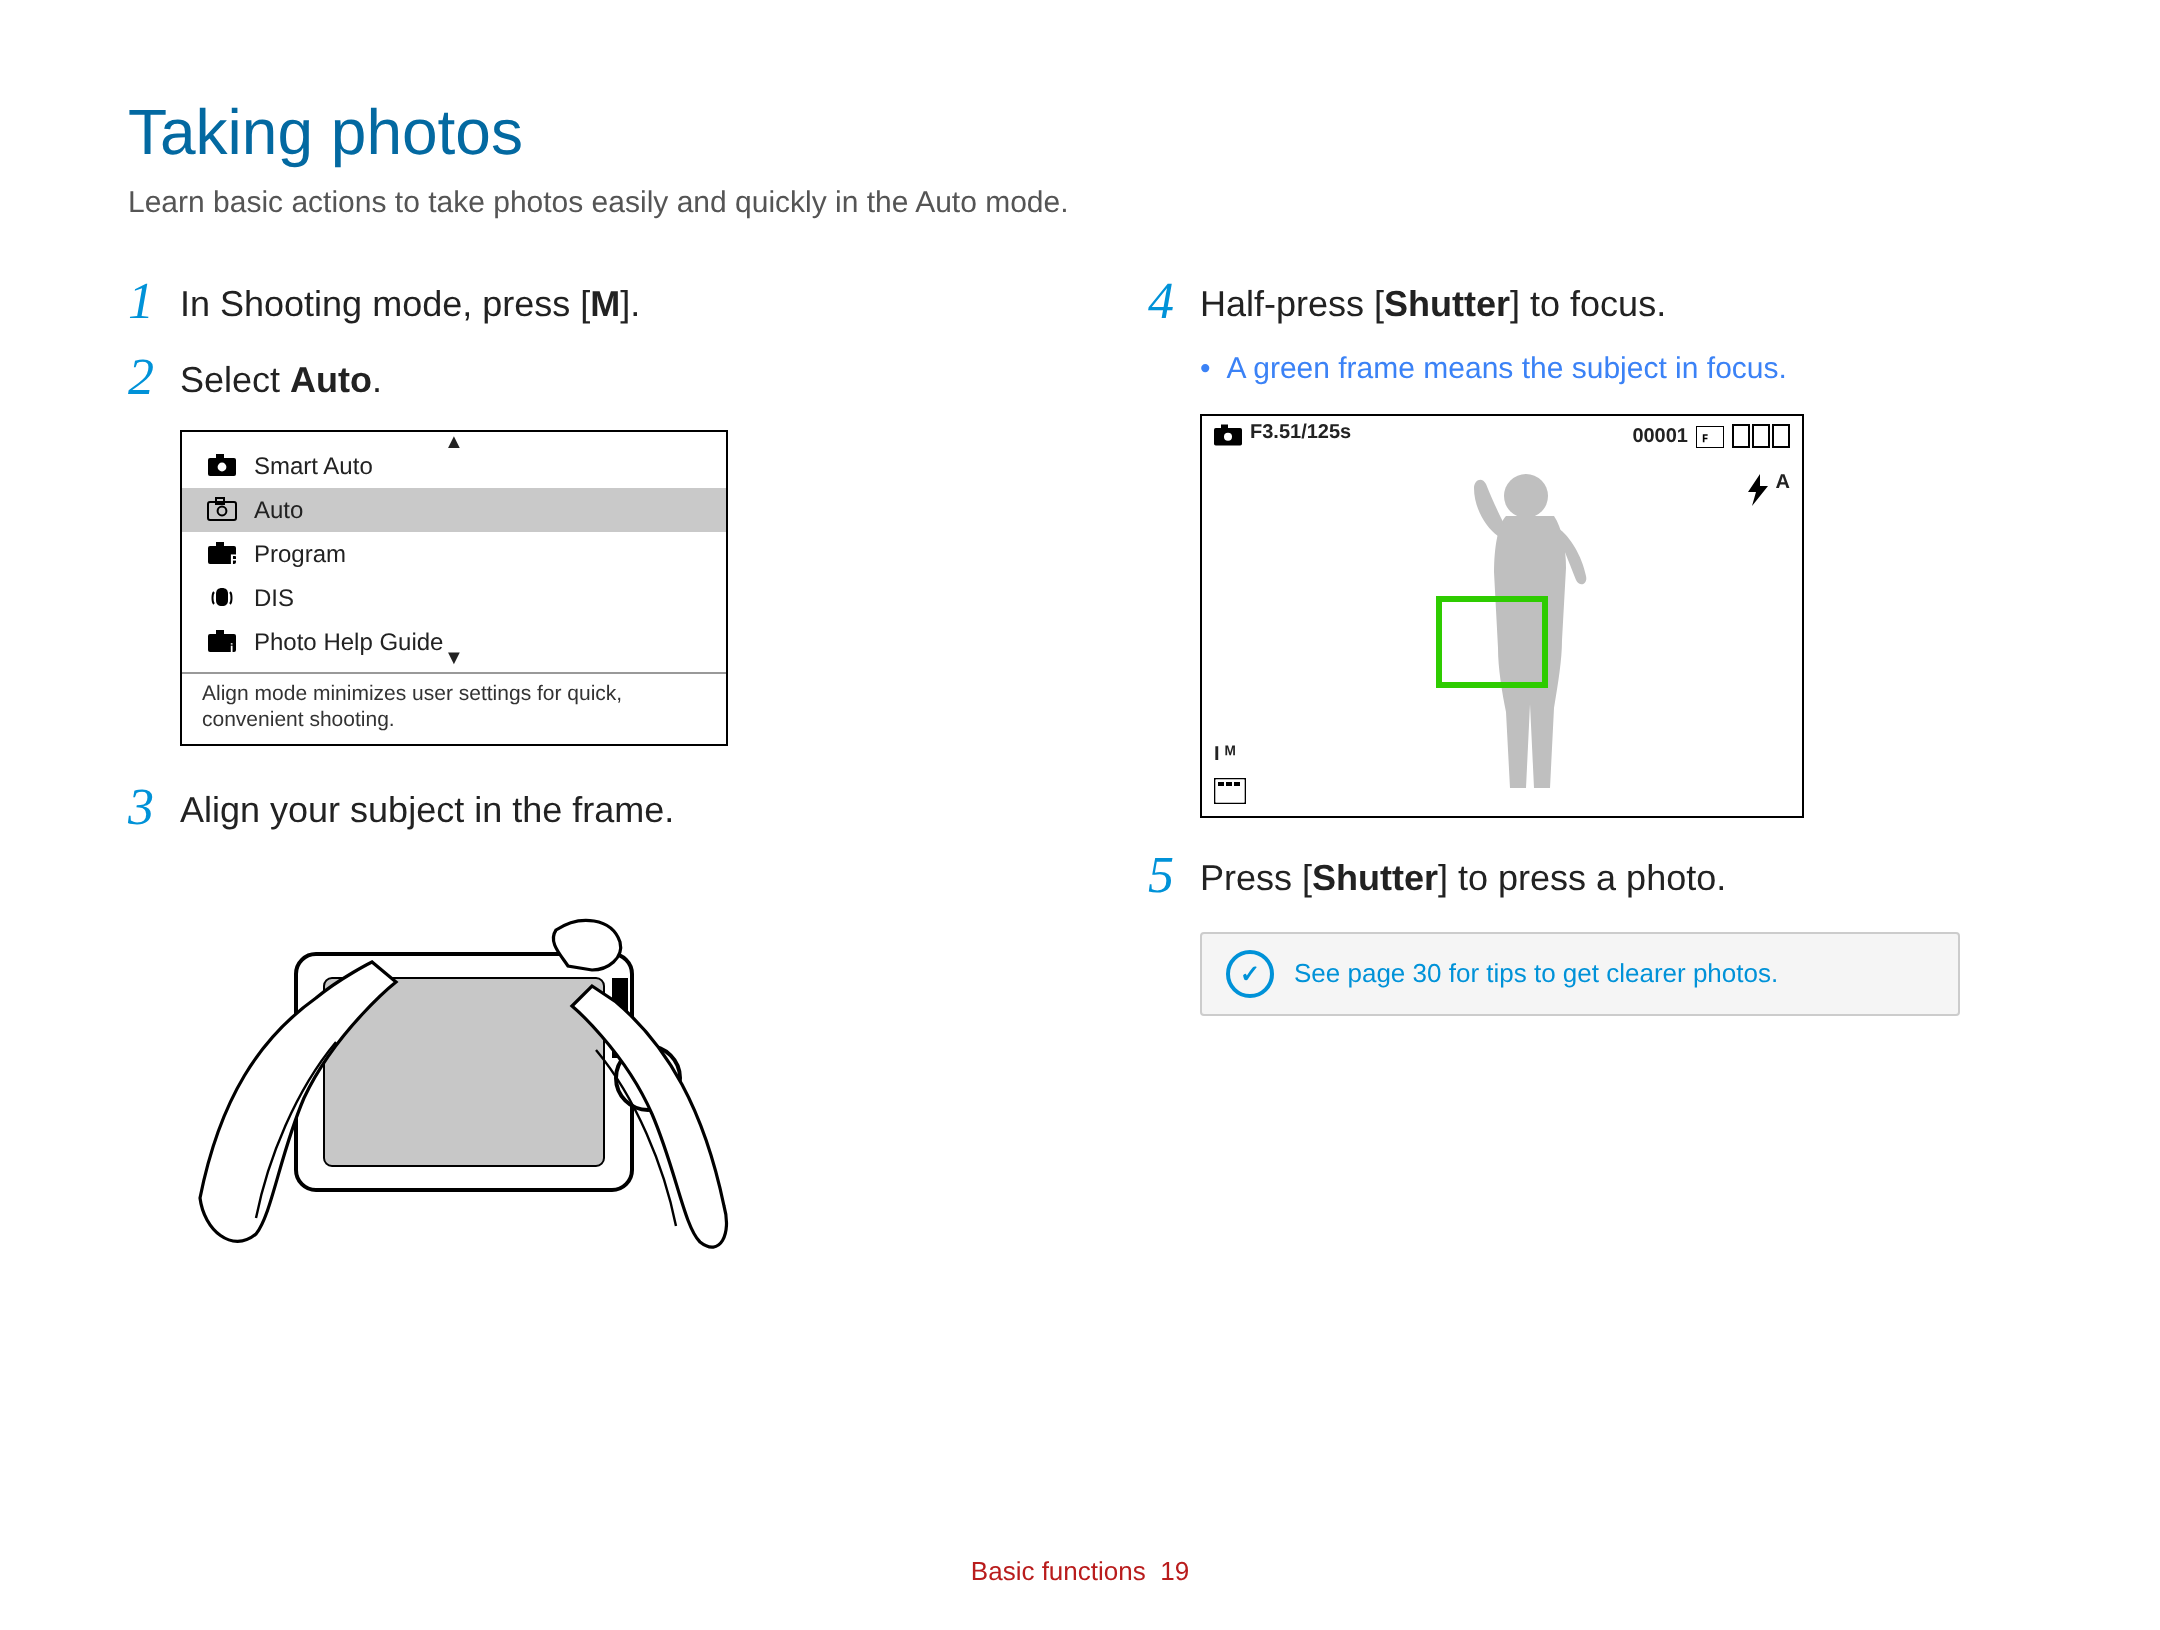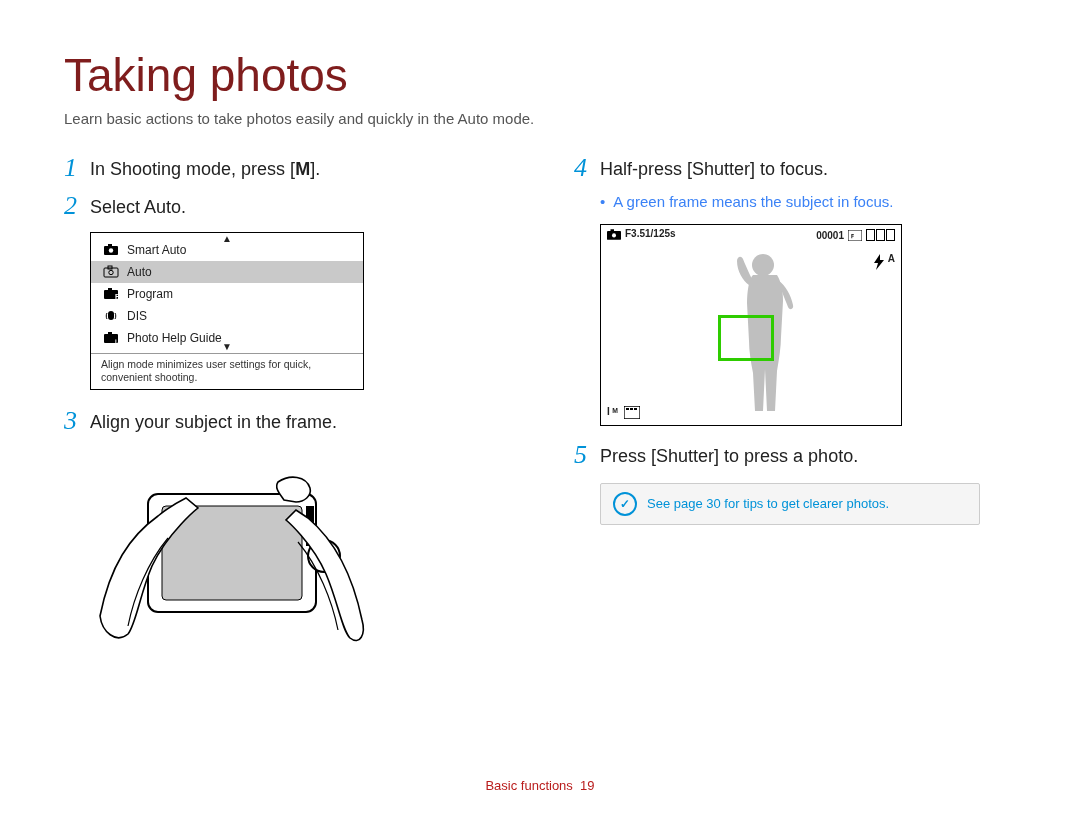--- a/index.html
+++ b/index.html
@@ -1,26 +1,26 @@
 <!DOCTYPE html>
 <html><head>
 <meta charset="utf-8">
 <style>
 html,body{margin:0;padding:0}
 body{width:1080px;height:815px;background:#fff;font-family:Arial,Helvetica,sans-serif;color:#222;position:relative}
 .page{padding:48px 60px 0 64px;box-sizing:border-box}
-.title{font-size:46px;color:#7f1d1d;font-weight:400;letter-spacing:0;margin:0 0 8px}
+.title{font-size:32px;color:#0369a1;font-weight:400;letter-spacing:0;margin:0 0 8px}
 .intro{font-size:15px;color:#555;margin:0 0 28px}
 .cols{display:flex;gap:70px}
 .col{width:440px}
 .step{display:flex;align-items:flex-start;margin-bottom:12px}
 .num{font-family:Georgia,'Times New Roman',serif;font-style:italic;font-size:26px;color:#0092d8;width:26px;flex-shrink:0;line-height:1}
 .step-body{font-size:18px;line-height:1.35;padding-top:2px}
 .kbd{font-weight:700}
-.bold{font-weight:400}
+.bold{font-weight:700}
 .bullet{display:flex;margin:6px 0 14px 26px;font-size:15px;color:#3b82f6}
 .bullet::before{content:"•";margin-right:8px}
 .menu-box{margin:4px 0 18px 26px;width:272px;border:1px solid #000;background:#fff;font-size:12px}
 .menu-top{position:relative;padding:6px 0 4px}
 .chev{position:absolute;left:50%;transform:translateX(-50%);font-size:10px;line-height:1}
 .chev.up{top:1px}
 .chev.dn{bottom:1px}
 .mitem{display:flex;align-items:center;height:22px;padding:0 12px;gap:8px}
 .mitem.sel{background:#c9c9c9}
 .micon{width:16px;height:14px;display:flex;align-items:center;justify-content:center}
@@ -30,21 +30,21 @@
 .screen-illus{margin:2px 0 16px 26px;width:300px;height:200px;border:1px solid #000;position:relative;background:#fff}
 .si-top{position:absolute;top:4px;left:6px;right:6px;display:flex;justify-content:space-between;font-size:10px;font-weight:700}
 .si-topl{display:flex;gap:4px;align-items:flex-start}
 .si-cam{width:14px;height:11px}
 .si-fvals{display:flex;flex-direction:row;line-height:1.05;font-family:Tahoma,Arial}
 .si-tr{display:flex;align-items:center;gap:4px}
 .si-batt{display:flex;gap:1px}
 .si-batt span{width:7px;height:10px;border:1px solid #000;display:inline-block}
 .si-focus{position:absolute;border:3px solid #2ecc00;width:50px;height:40px;left:117px;top:90px}
 .si-person{position:absolute;left:130px;top:26px;width:70px;height:165px}
-.si-left{position:absolute;left:6px;bottom:6px;display:flex;flex-direction:row;gap:6px;align-items:flex-start}
+.si-left{position:absolute;left:6px;bottom:6px;display:flex;flex-direction:column;gap:6px;align-items:flex-start}
 .si-right{position:absolute;right:6px;top:28px;font-size:14px;font-weight:700}
 .note{margin:14px 0 0 26px;border:1px solid #ccc;background:#f5f5f5;border-radius:2px;display:flex;align-items:center;padding:8px 12px;gap:10px;width:380px;box-sizing:border-box}
 .note-ico{width:20px;height:20px;border:2px solid #0092d8;border-radius:50%;color:#0092d8;display:flex;align-items:center;justify-content:center;font-size:12px;font-weight:700;flex-shrink:0}
 .note-txt{font-size:13px;color:#0092d8}
 .footer{position:absolute;bottom:22px;left:0;right:0;text-align:center;font-size:13px;color:#b91c1c}
 </style>
 </head>
 <body>
 
 <div class="page">

